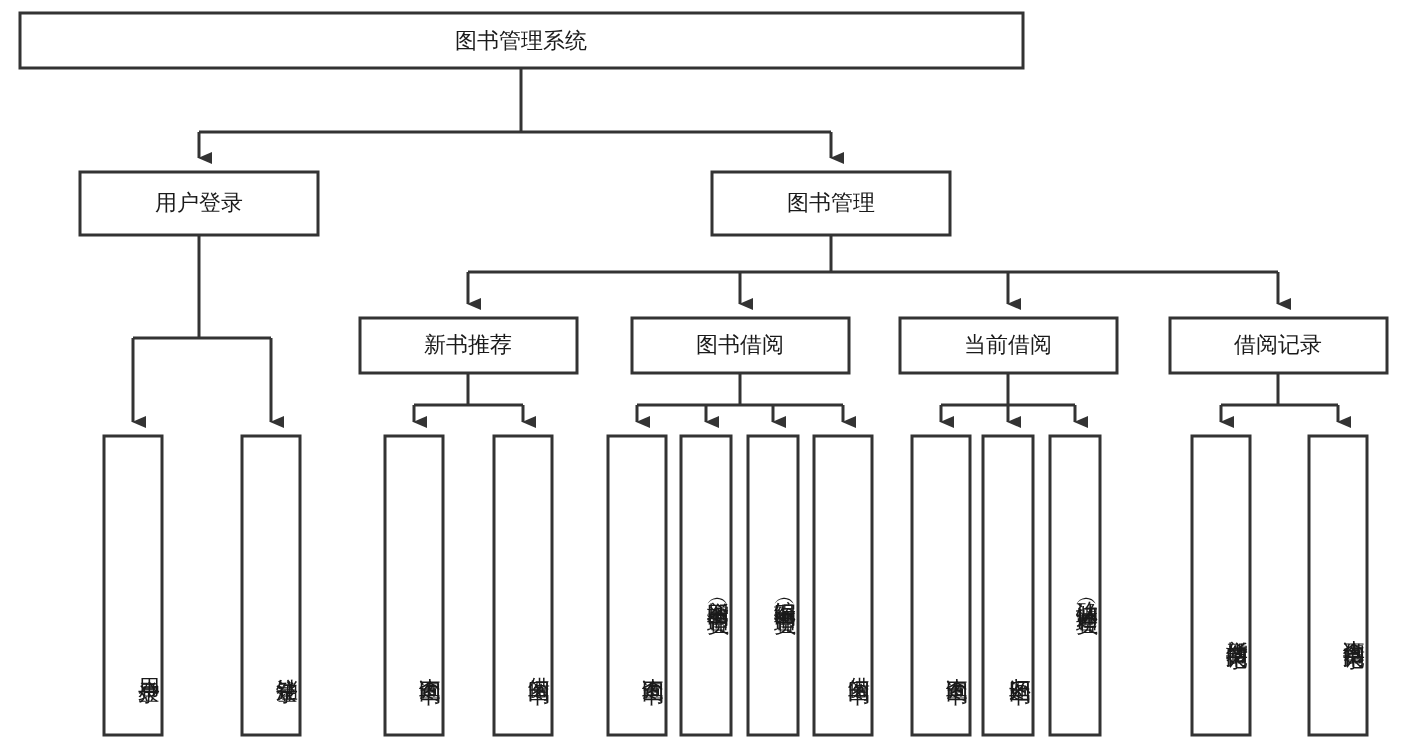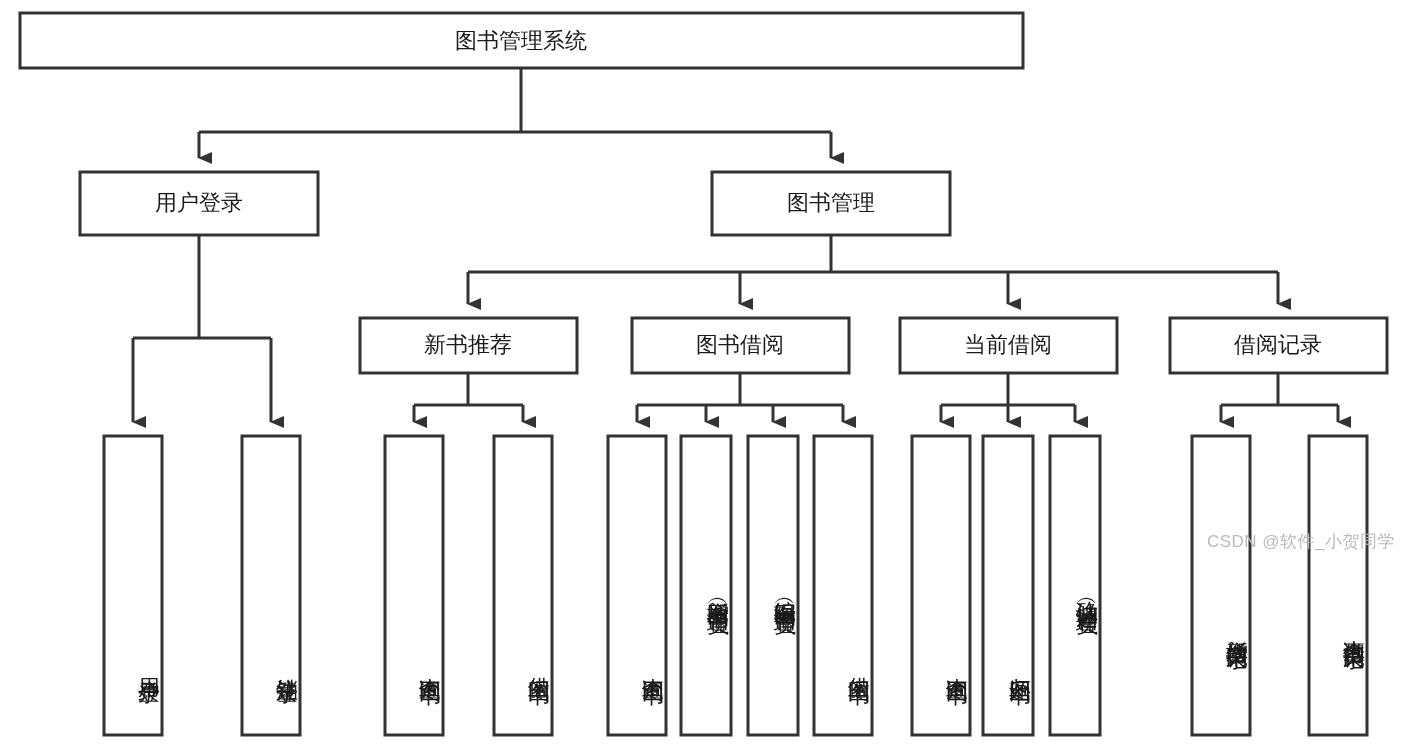--- a/index.html
+++ b/index.html
@@ -183,14 +183,13 @@
   <div class="vlabel-box" style="left:748px; top:436px; width:50px; height:299px; padding-top:6px;">编辑图书（管理员）</div>
   <div class="vlabel-box" style="left:814px; top:436px; width:58px; height:299px; padding-top:78px;">借阅图书</div>
 
   <div class="vlabel-box" style="left:912px; top:436px; width:58px; height:299px; padding-top:78px;">查询图书</div>
   <div class="vlabel-box" style="left:983px; top:436px; width:50px; height:299px; padding-top:78px;">归还图书</div>
   <div class="vlabel-box" style="left:1050px; top:436px; width:50px; height:299px; padding-top:6px;">确认归还（管理员）</div>
 
   <div class="vlabel-box" style="left:1192px; top:436px; width:58px; height:299px; padding-top:42px;">新增借阅记录</div>
   <div class="vlabel-box" style="left:1309px; top:436px; width:58px; height:299px; padding-top:42px;">查询借阅记录</div>
 
-  <div class="watermark">CSDN @软件_小贺同学</div>
 </div>
 
 </body></html>

